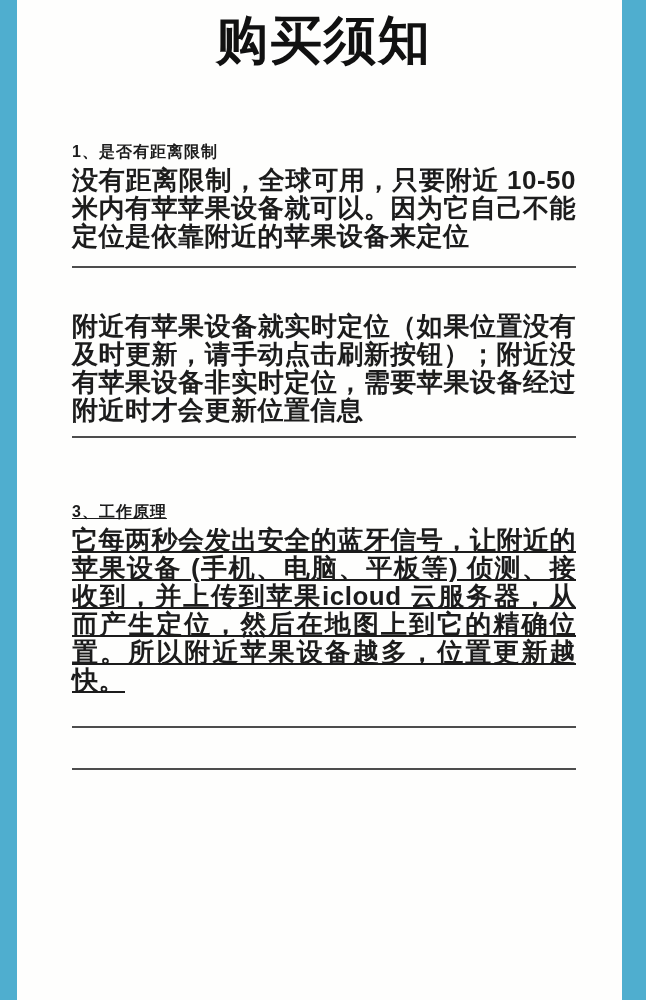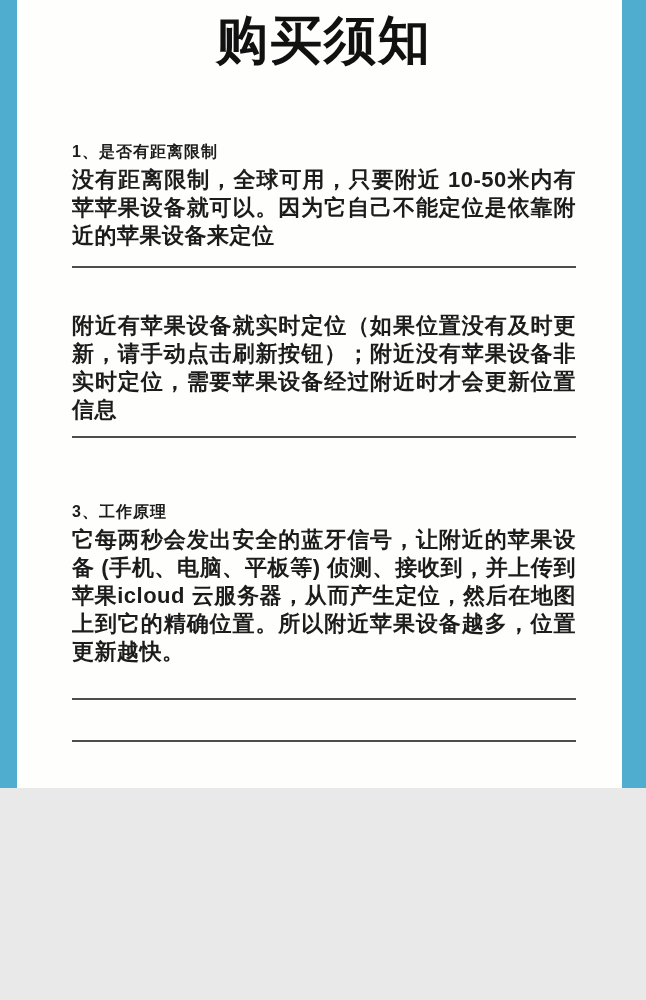--- a/index.html
+++ b/index.html
@@ -1,20 +1,20 @@
 <!DOCTYPE html>
 <html lang="zh"><head>
 <meta charset="utf-8">
 <style>
   * { margin: 0; padding: 0; box-sizing: border-box; }
   html, body { background: #e9e9e9; }
   .page {
     position: relative;
     width: 646px;
-    height: 788px;
+    height: 1000px;
     margin: 0 auto;
     background: #fefefd;
     overflow: hidden;
     font-family: "Liberation Sans", "DejaVu Sans", sans-serif;
     color: #1c1c1c;
   }
   .strip {
     position: absolute;
     top: 0;
     bottom: 0;
@@ -36,38 +36,38 @@
     color: #111;
   }
   section { display: block; }
   section h2 {
     font-size: 16px;
     line-height: 28px;
     font-weight: 700;
     letter-spacing: 1px;
   }
   section p {
-    font-size: 22px;
+    font-size: 26px;
     line-height: 28px;
     font-weight: 600;
     letter-spacing: 0.5px;
     text-align: justify;
   }
   hr.divider {
     border: none;
     border-top: 2px solid #4d4d4d;
     width: 100%;
     height: 0;
   }
   
   .s1 { margin-top: 68px; }
   .d1 { margin-top: 16px; }
   .s2 { margin-top: 44px; }
   .d2 { margin-top: 12px; }
-  .s3 { margin-top: 60px; }
+  .s3 { margin-top: 60px; text-decoration: underline; }
   .d3 { margin-top: 32px; }
   .s4 { margin-top: 50px; }
   .d4 { margin-top: 40px; }
 </style>
 </head>
 <body>
 
 <div class="page">
   <div class="strip left"></div>
   <div class="strip right"></div>

